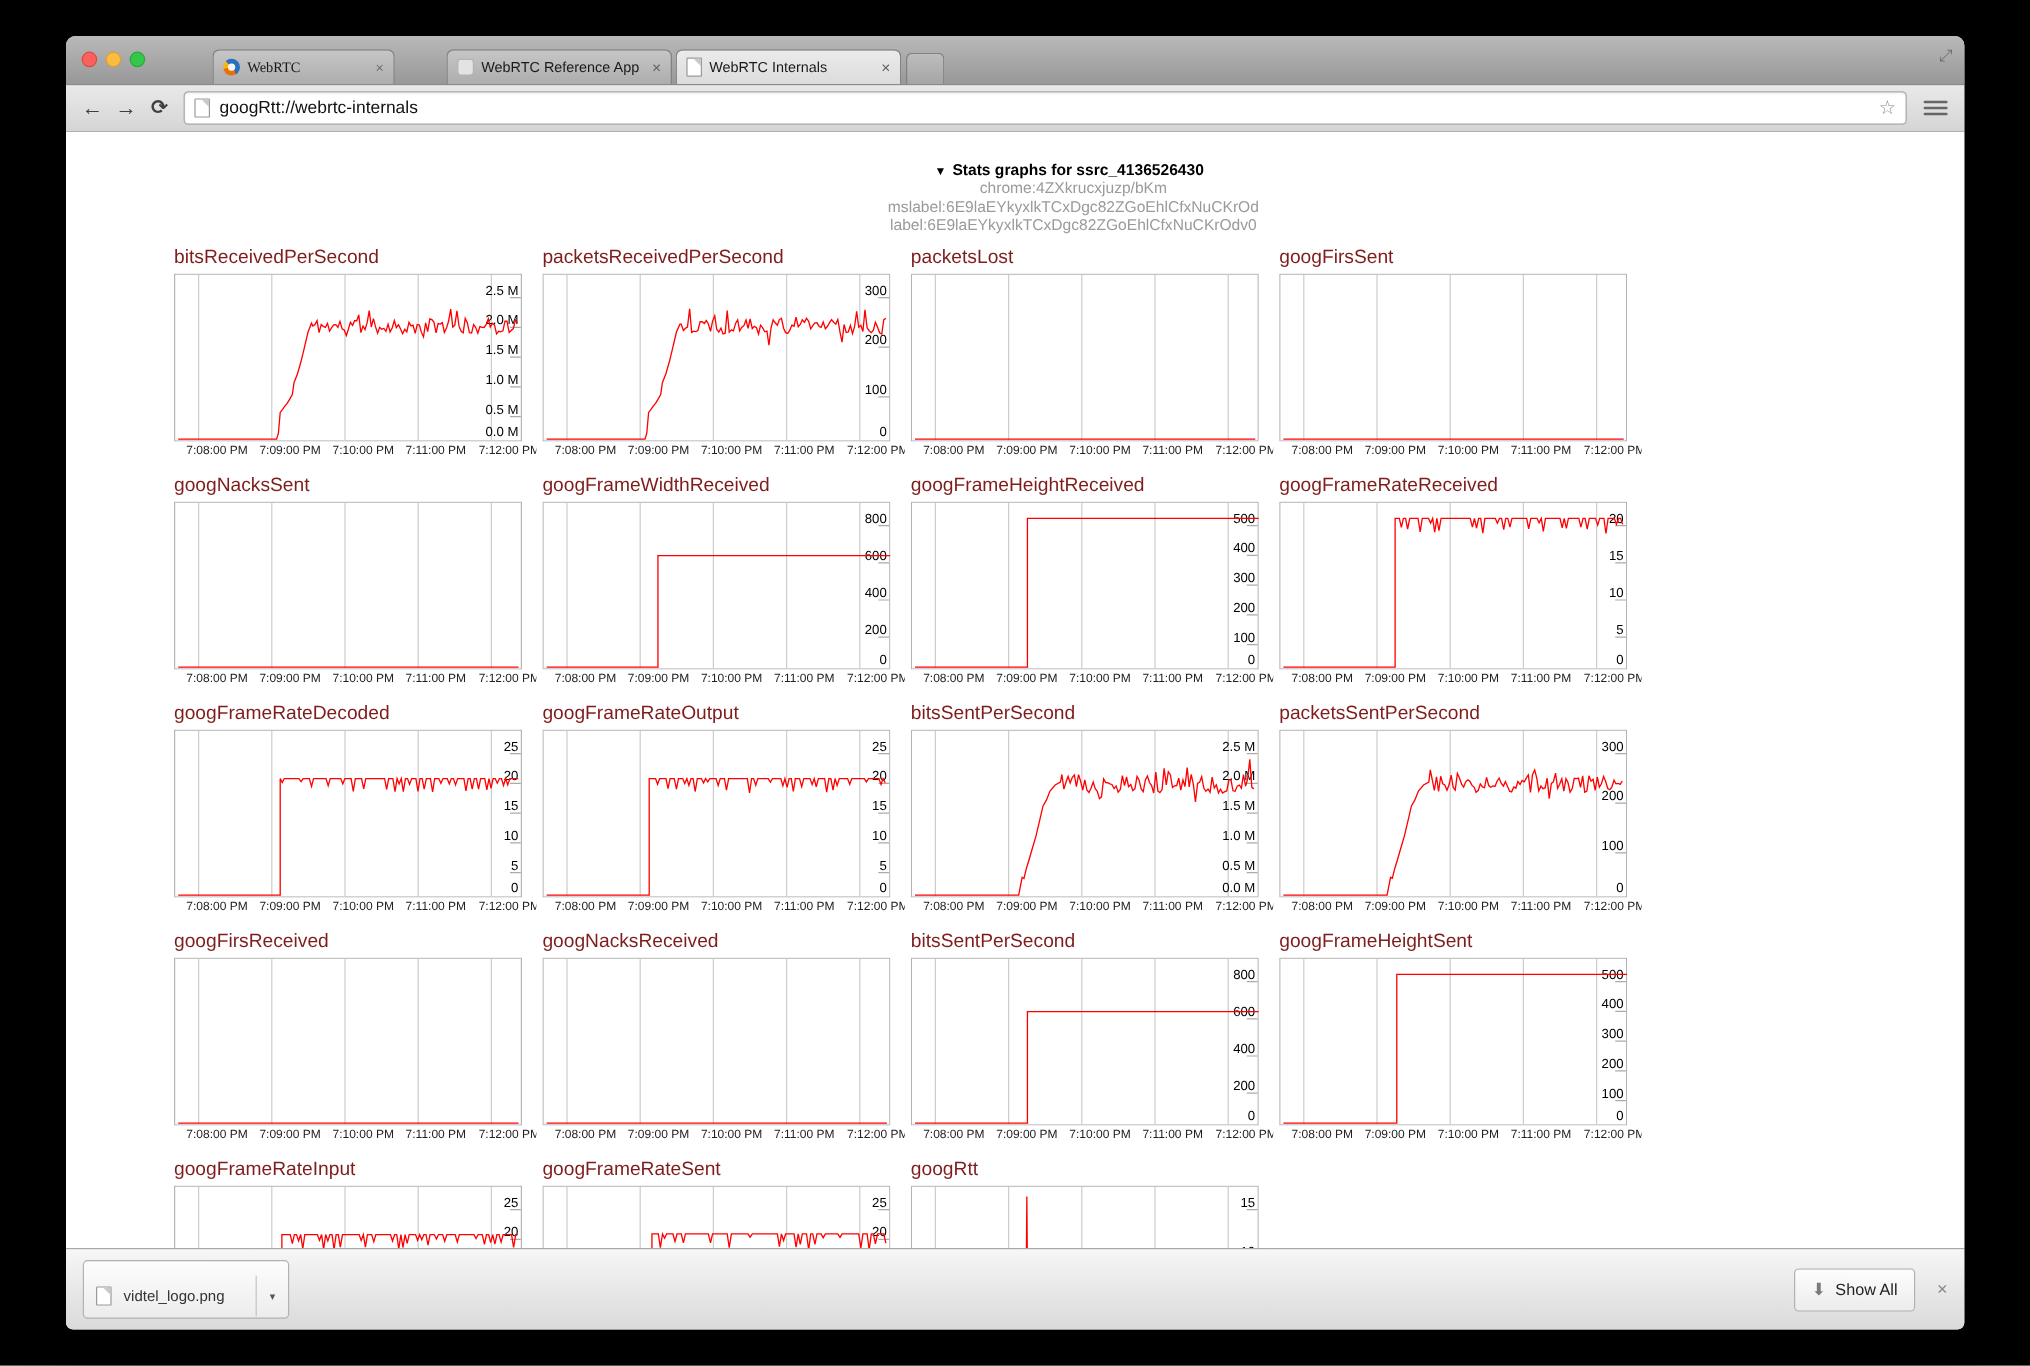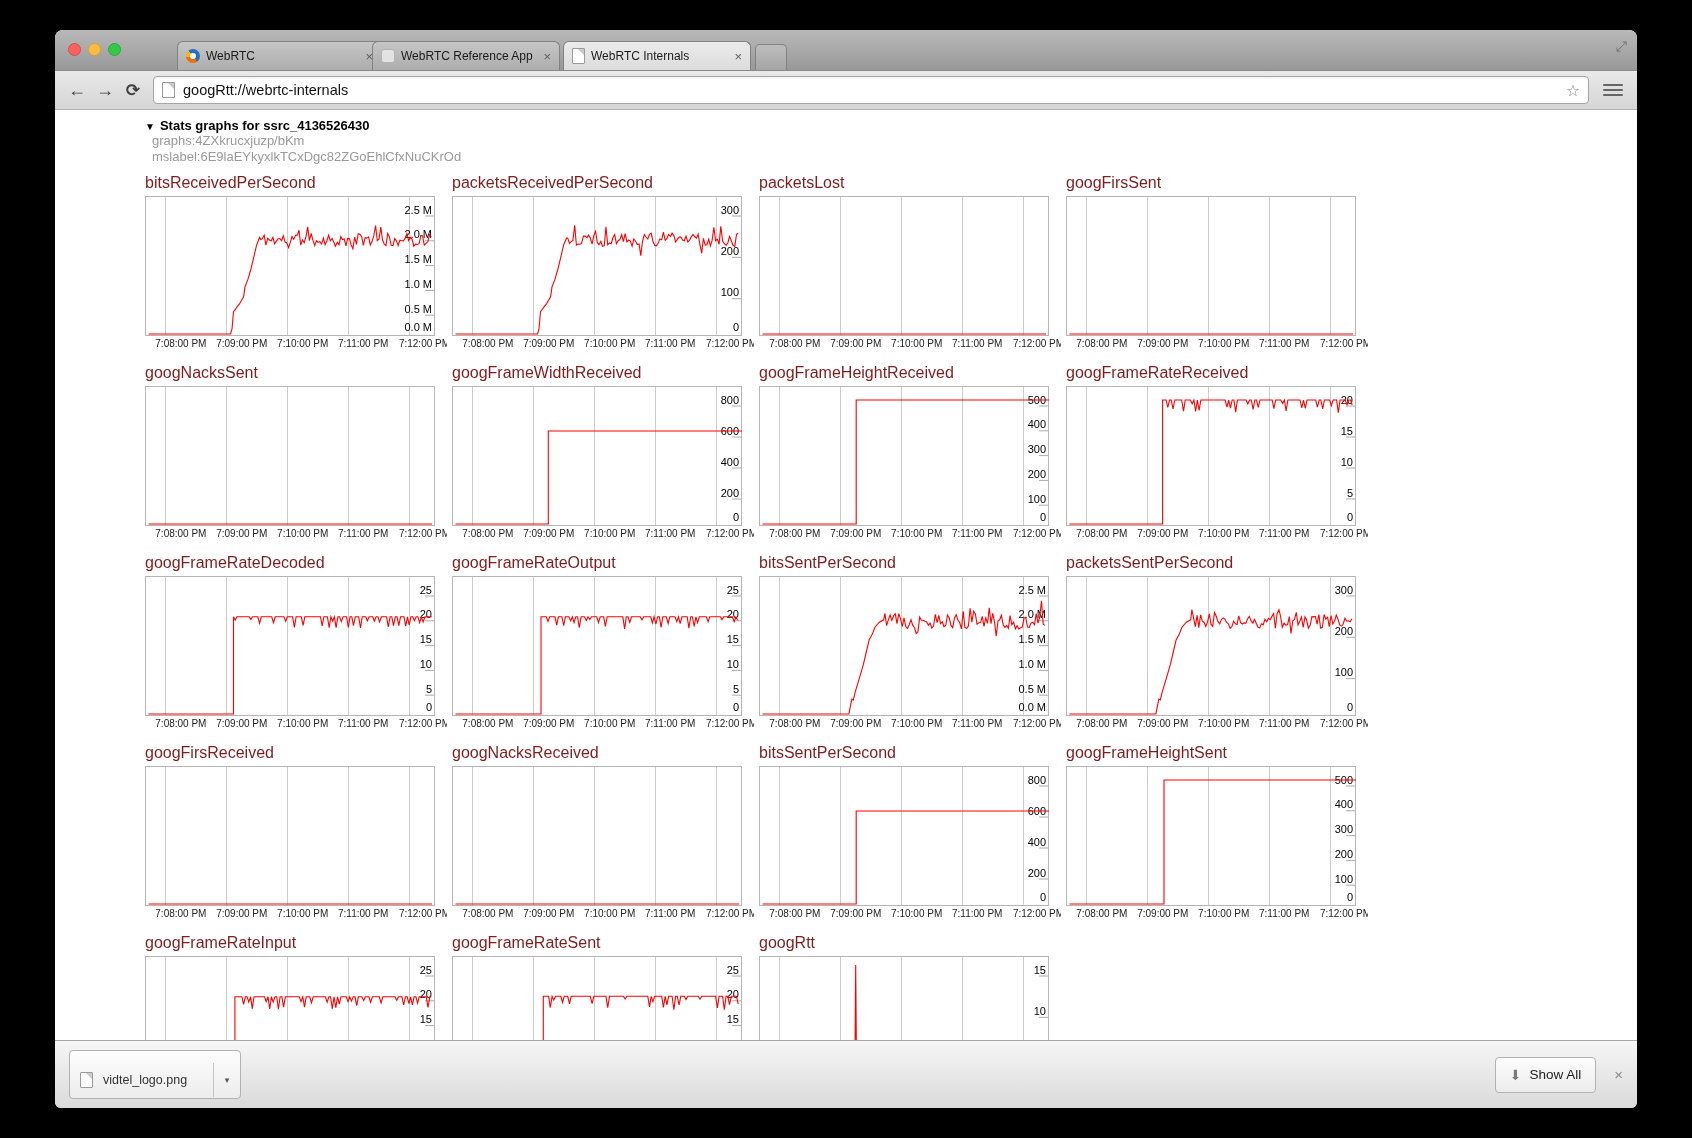--- a/index.html
+++ b/index.html
@@ -51,21 +51,21 @@
   .omnibox{
     flex:1;height:26px;margin:0 8px 0 6px;background:#fff;border:1px solid #a6a6a6;border-radius:4px;
     display:flex;align-items:center;padding:0 8px;box-shadow:inset 0 1px 2px rgba(0,0,0,.08);
   }
   .url-text{font-size:14.5px;color:#111;margin-left:8px;flex:1;}
   .star{font-size:16px;color:#8a8a8a;}
   .menu-icon{width:20px;margin:0 6px;display:flex;flex-direction:column;gap:3px;}
   .menu-icon i{display:block;height:2px;background:#666;border-radius:1px;}
   
   .content{flex:1 1 auto;background:#fff;overflow:hidden;position:relative;}
-  .stats-header{padding:8px 0 4px 90px;}
+  .stats-header{padding:24px 0 4px 90px;text-align:center;}
   .stats-title{font-size:13px;font-weight:bold;color:#000;}
   .stats-title .tri{font-size:10px;margin-right:5px;}
   .stats-meta{font-size:13px;color:#9a9a9a;line-height:15.5px;margin-left:7px;}
   .charts-grid{
     margin-left:90px;margin-top:6px;display:grid;
     grid-template-columns:repeat(4,307px);grid-auto-rows:190px;
   }
   .chart{width:290px;}
   .chart-title{font-size:16px;color:#7f1d1d;margin-bottom:4px;white-space:nowrap;}
   .plot{width:272px;height:140px;position:relative;border-radius:15px;}
@@ -97,21 +97,21 @@
 <body>
 
 <div class="window">
 
   <div class="tabstrip">
     <div class="traffic">
       <span class="light red"></span>
       <span class="light yellow"></span>
       <span class="light green"></span>
     </div>
-    <div class="tab" style="left:122px;width:205px;">
+    <div class="tab" style="left:122px;width:152px;font-family:Liberation Serif, serif;">
       <span class="favicon webrtc"></span>
       <span class="tab-label">WebRTC</span>
       <span class="tab-close">×</span>
     </div>
     <div class="tab" style="left:317px;width:188px;">
       <span class="favicon app"></span>
       <span class="tab-label">WebRTC Reference App</span>
       <span class="tab-close">×</span>
     </div>
     <div class="tab active" style="left:508px;width:188px;">
@@ -137,22 +137,23 @@
         <i></i>
         <i></i>
       </span>
   </div>
 
   <div class="content">
     <div class="stats-header">
       <div class="stats-title">
         <span class="tri">▼</span><span>Stats graphs for ssrc_4136526430</span>
       </div>
-      <div class="stats-meta">graphs:4ZXkrucxjuzp/bKm</div>
+      <div class="stats-meta">chrome:4ZXkrucxjuzp/bKm</div>
       <div class="stats-meta">mslabel:6E9laEYkyxlkTCxDgc82ZGoEhlCfxNuCKrOd</div>
+      <div class="stats-meta">label:6E9laEYkyxlkTCxDgc82ZGoEhlCfxNuCKrOdv0</div>
     </div>
     <div class="charts-grid" id="charts-grid">
         <div class="chart">
           <div class="chart-title">bitsReceivedPerSecond</div>
           <div class="plot">
             <svg width="290" height="140" viewBox="0 0 290 140">
               <rect x="0.5" y="0.5" width="289" height="139" fill="none" stroke="#b5b5b5" stroke-width="1"></rect>
               <line x1="20.5" y1="1" x2="20.5" y2="139" stroke="#cccccc" stroke-width="1"></line>
               <line x1="81.5" y1="1" x2="81.5" y2="139" stroke="#cccccc" stroke-width="1"></line>
               <line x1="142.5" y1="1" x2="142.5" y2="139" stroke="#cccccc" stroke-width="1"></line>

